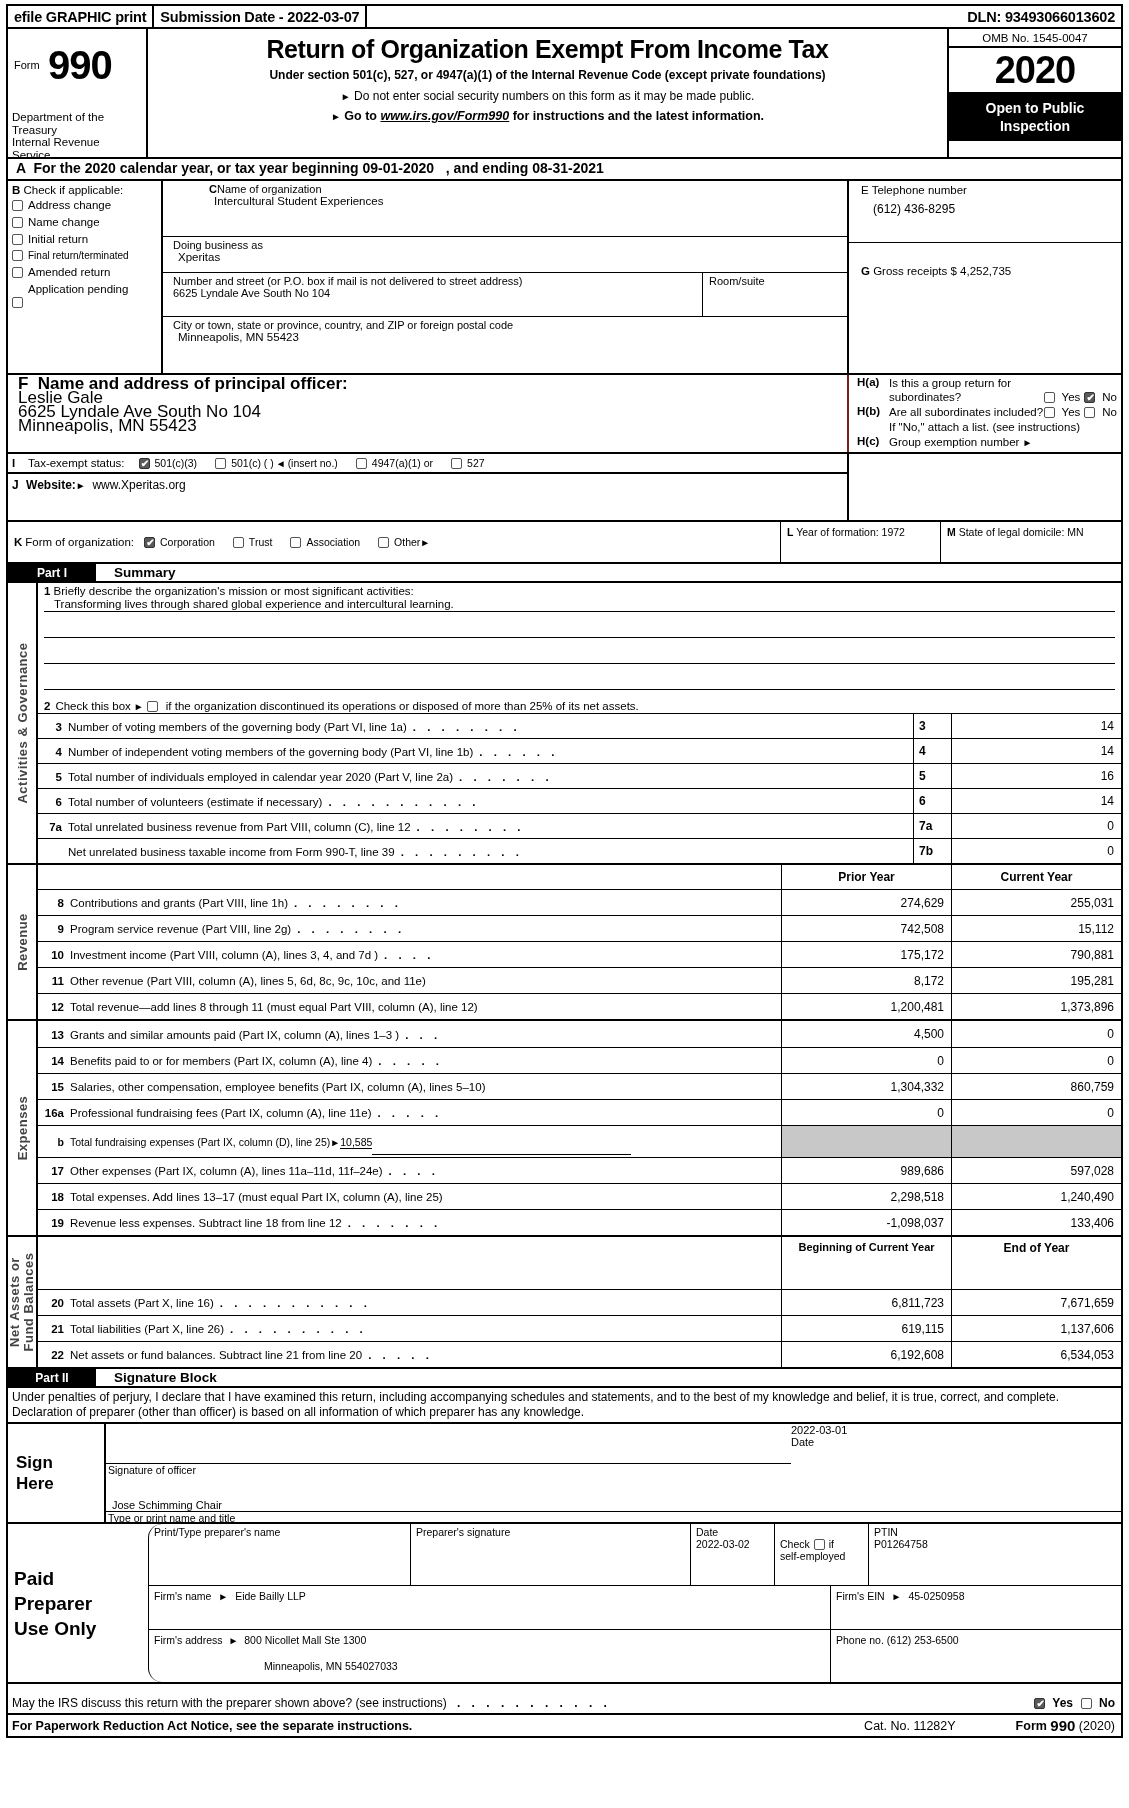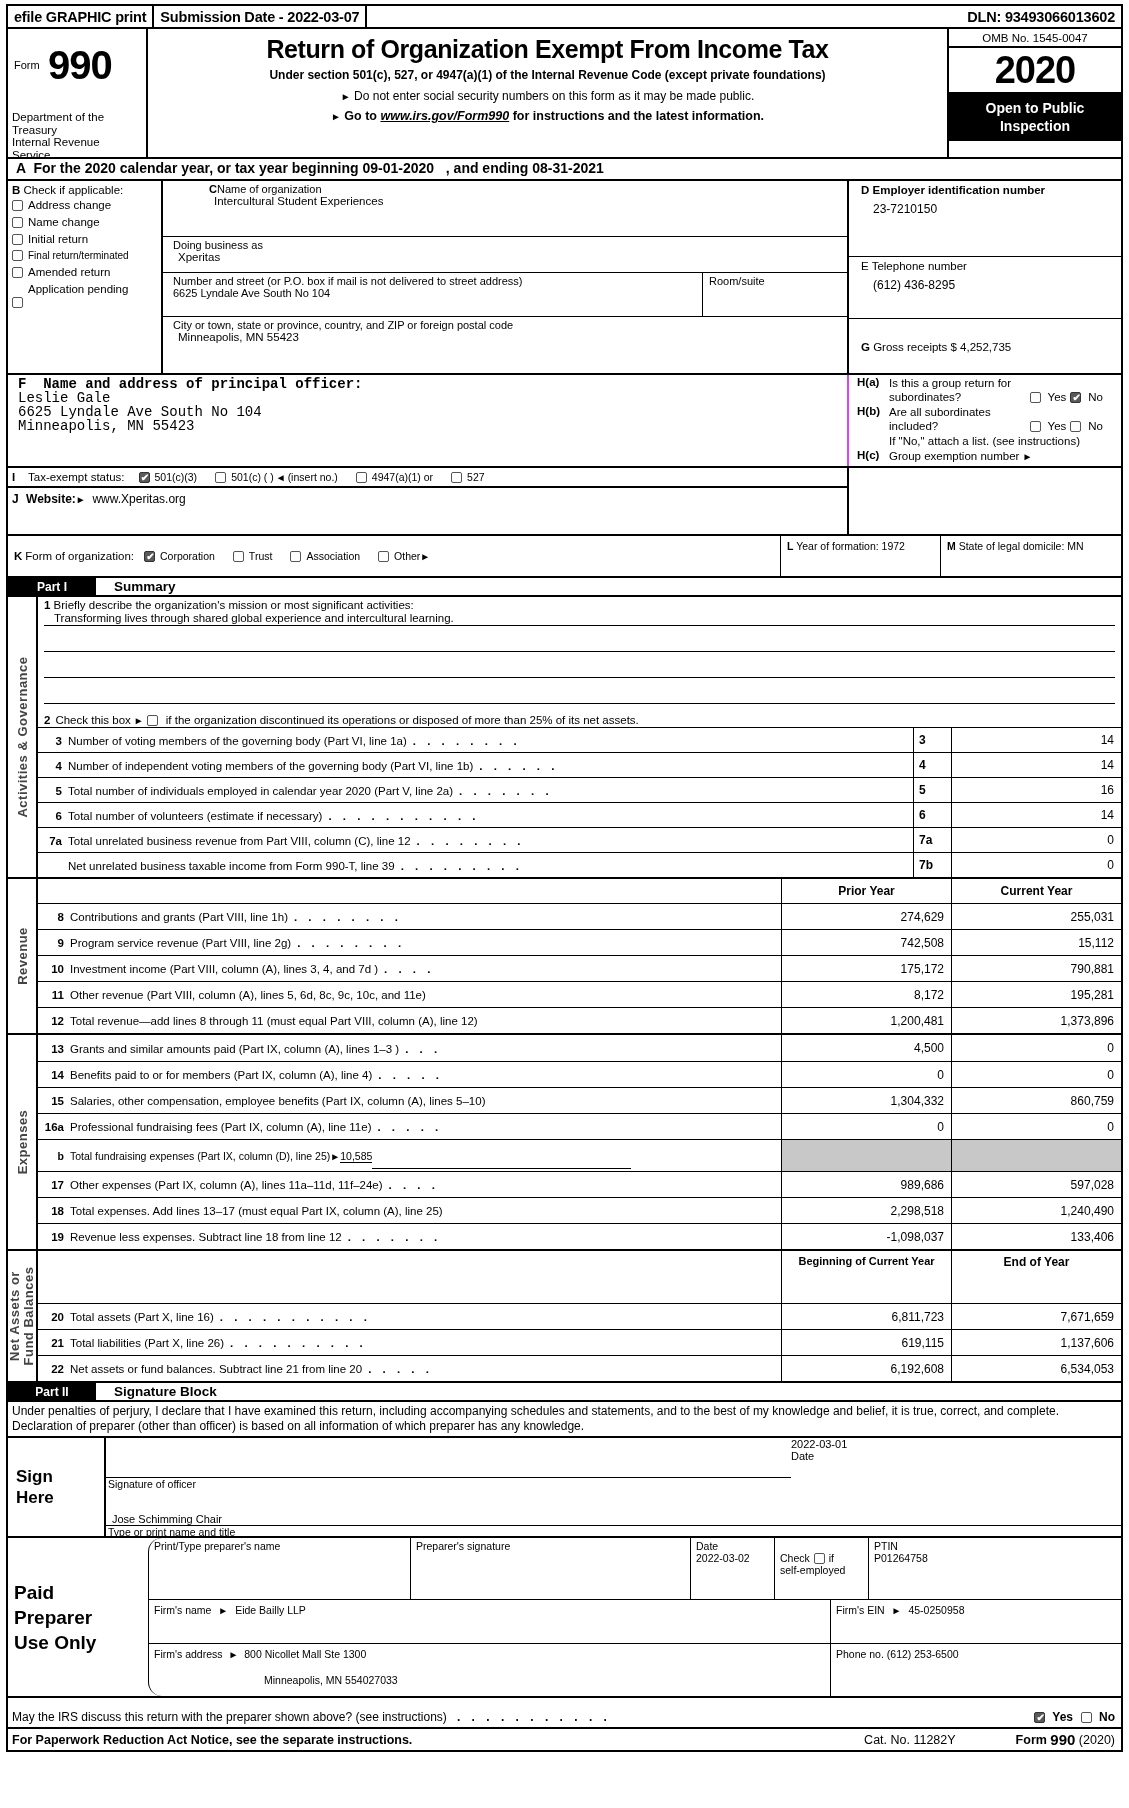--- a/index.html
+++ b/index.html
@@ -60,22 +60,22 @@
   .ccell-flex { display:flex; border-bottom:1.8px solid #000; }
   .ccell-flex .left { flex:1; padding:2px 0 2px 10px; }
   .ccell-flex .right { width:145px; border-left:1.8px solid #000; padding:2px 0 2px 6px; font-size:11px;}
   .colD { width:272px; }
   .dcell { border-bottom:1.8px solid #000; padding:3px 0 3px 12px; }
   .dcell .lbl { font-size:11.5px; }
   .dcell .val { font-size:12px; padding-left:12px; padding-top:6px; }
 
   
   .fhblock { display:flex; border-left:2px solid #000; border-right:2px solid #000; border-bottom:2px solid #000; }
-  .fbox { flex:1; border-right:2px solid #d946ef; padding:2px 0 2px 10px; font-size:14px; line-height:14px;font-family:Liberation Mono, monospace;}
-  .hbox { width:272px; padding:1px 18px 1px 8px; font-size:11.5px; }
+  .fbox { flex:1; border-right:2px solid #7f1d1d; padding:2px 0 2px 10px; font-size:17px; line-height:14px;}
+  .hbox { width:272px; padding:1px 4px 1px 8px; font-size:11.5px; }
   .hrow { display:flex; align-items:flex-start; margin-bottom:1px; }
   .hlab { width:32px; font-weight:bold; flex:none; }
   .htxt { flex:1; line-height:14px; }
   .ynrow { display:flex; align-items:center; justify-content:flex-end; gap:4px; }
   .ynbox { display:flex; align-items:center; gap:2px; }
 
   
   .ijblock { display:flex; border-left:2px solid #000; border-right:2px solid #000; border-bottom:2px solid #000;}
   .ijleft { flex:1; border-right:2px solid #000; }
   .irow { display:flex; align-items:center; border-bottom:2px solid #000; padding:3px 0 3px 4px; font-size:11.5px;}
@@ -260,27 +260,20 @@
           <div></div>
         </div>
       </div>
       <div class="ccell" style="height:56px;">
         <div class="lbl">City or town, state or province, country, and ZIP or foreign postal code</div>
         <div class="val">Minneapolis, MN  55423</div>
       </div>
     </div>
 
     <div class="colD">
-      <div class="dcell" style="height:76px;">
-        <div class="lbl">
-          <b>D</b>
-          <b>Employer identification number</b>
-        </div>
-        <div class="val">23-7210150</div>
-      </div>
       <div class="dcell" style="height:62px;">
         <div class="lbl">
           <span>E</span>
           <span>Telephone number</span>
         </div>
         <div class="val">(612) 436-8295</div>
       </div>
       <div class="dcell" style="height:54px;border-bottom:none;padding-top:22px;">
         <div class="lbl">
           <b>G</b>

